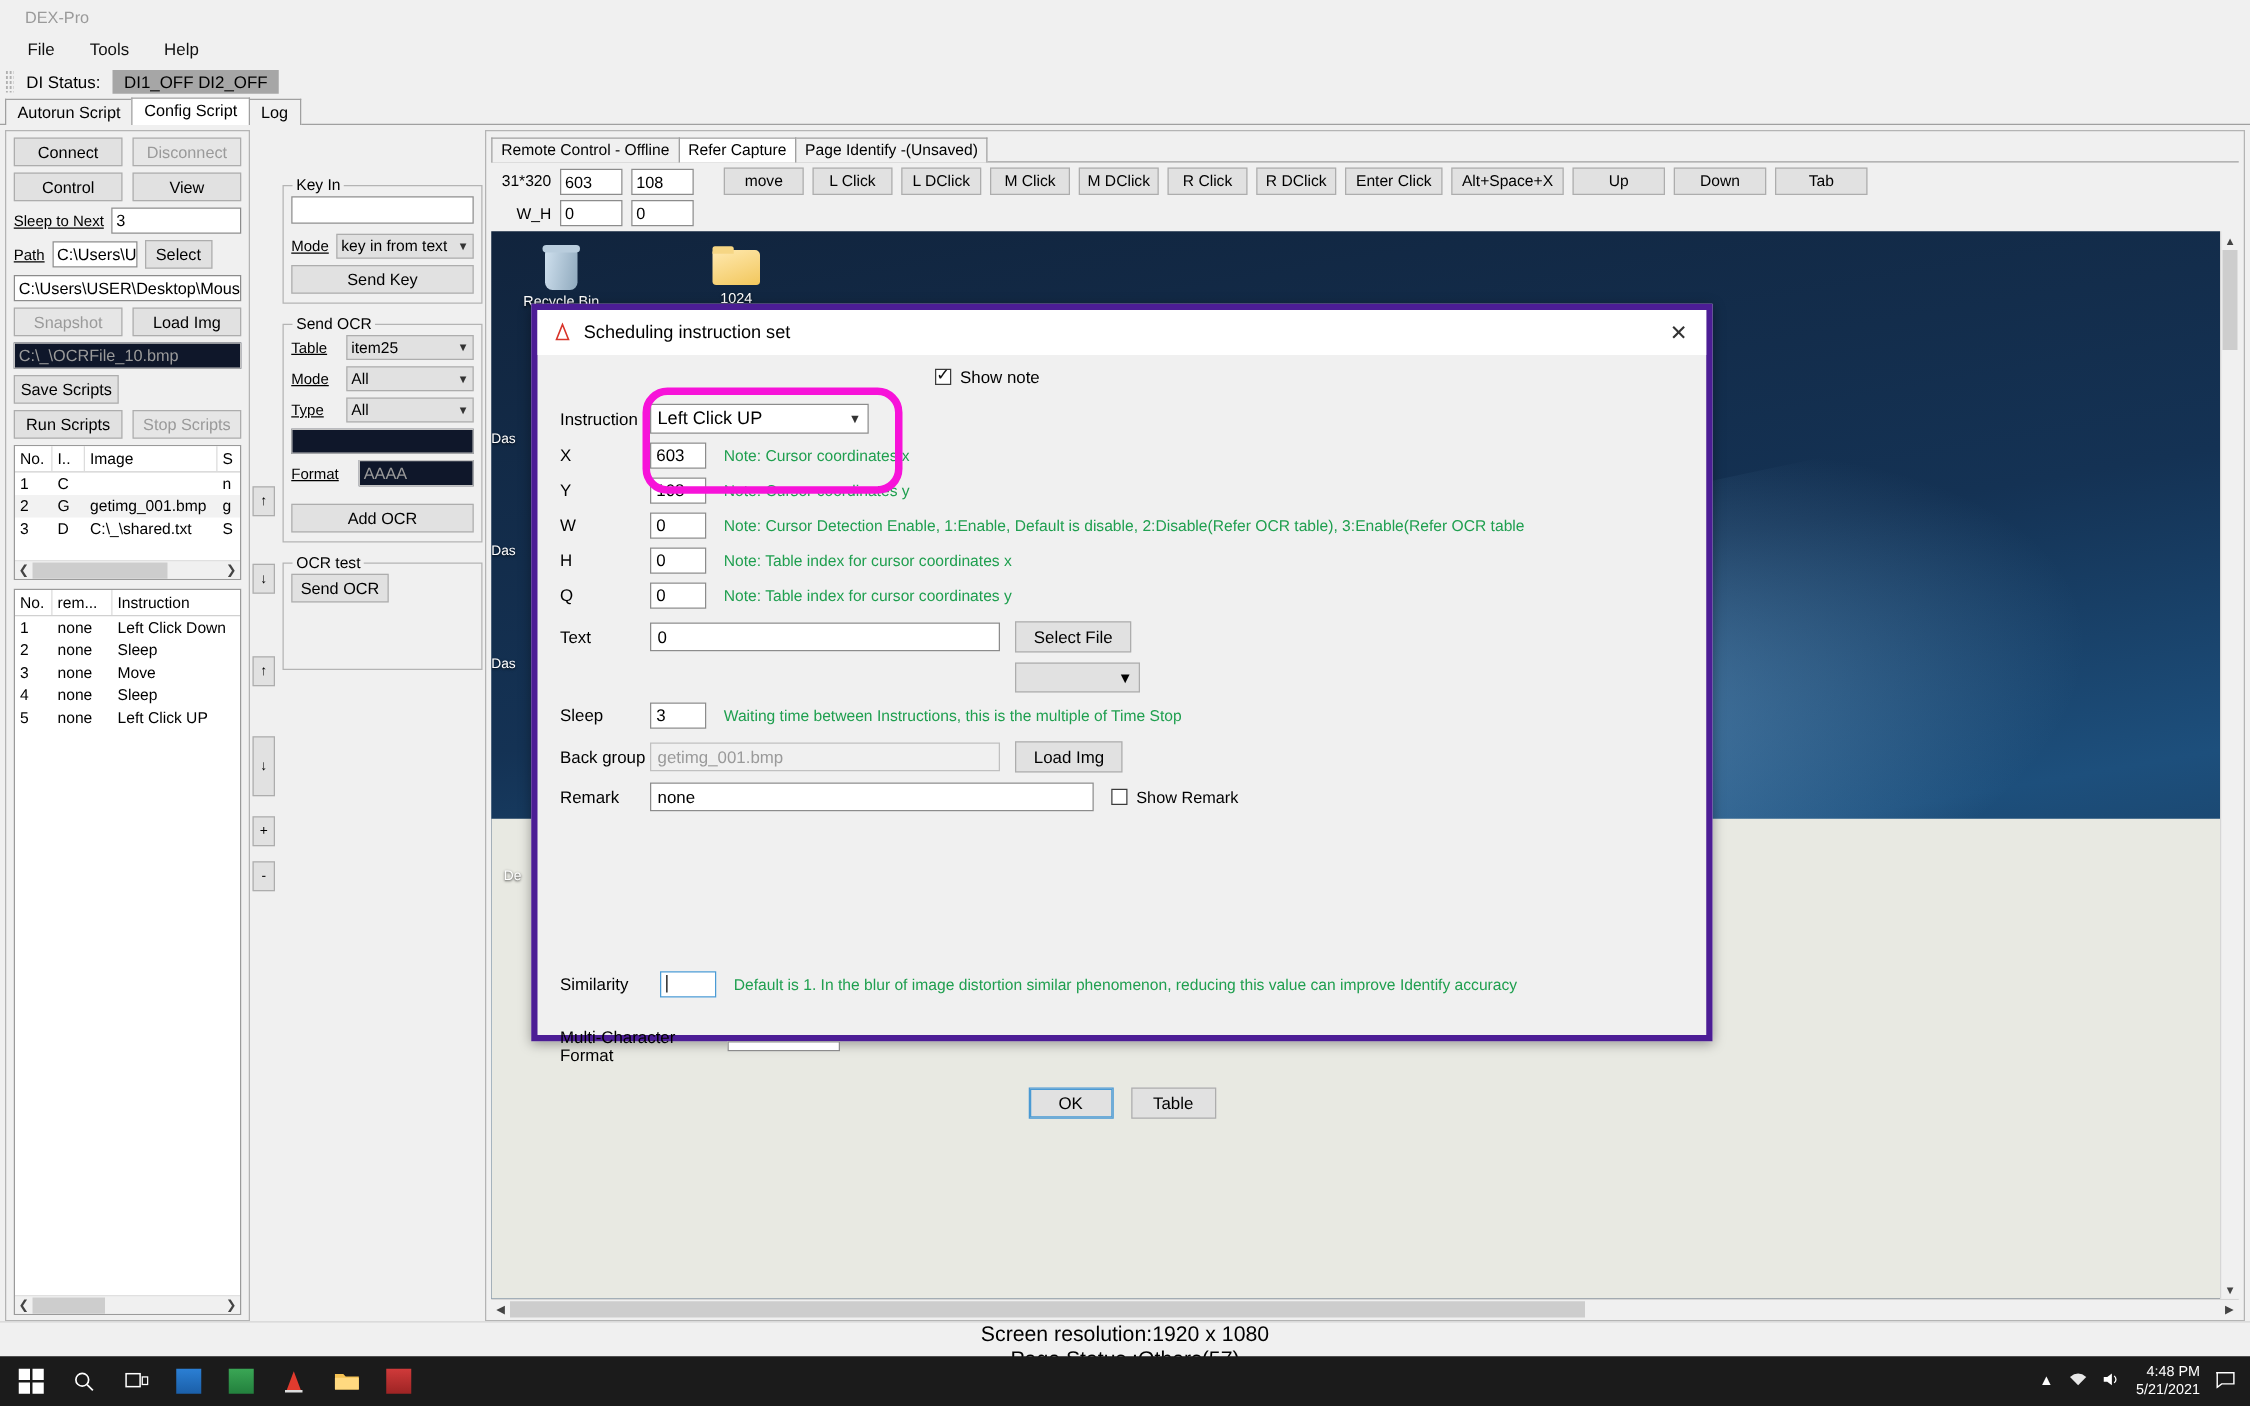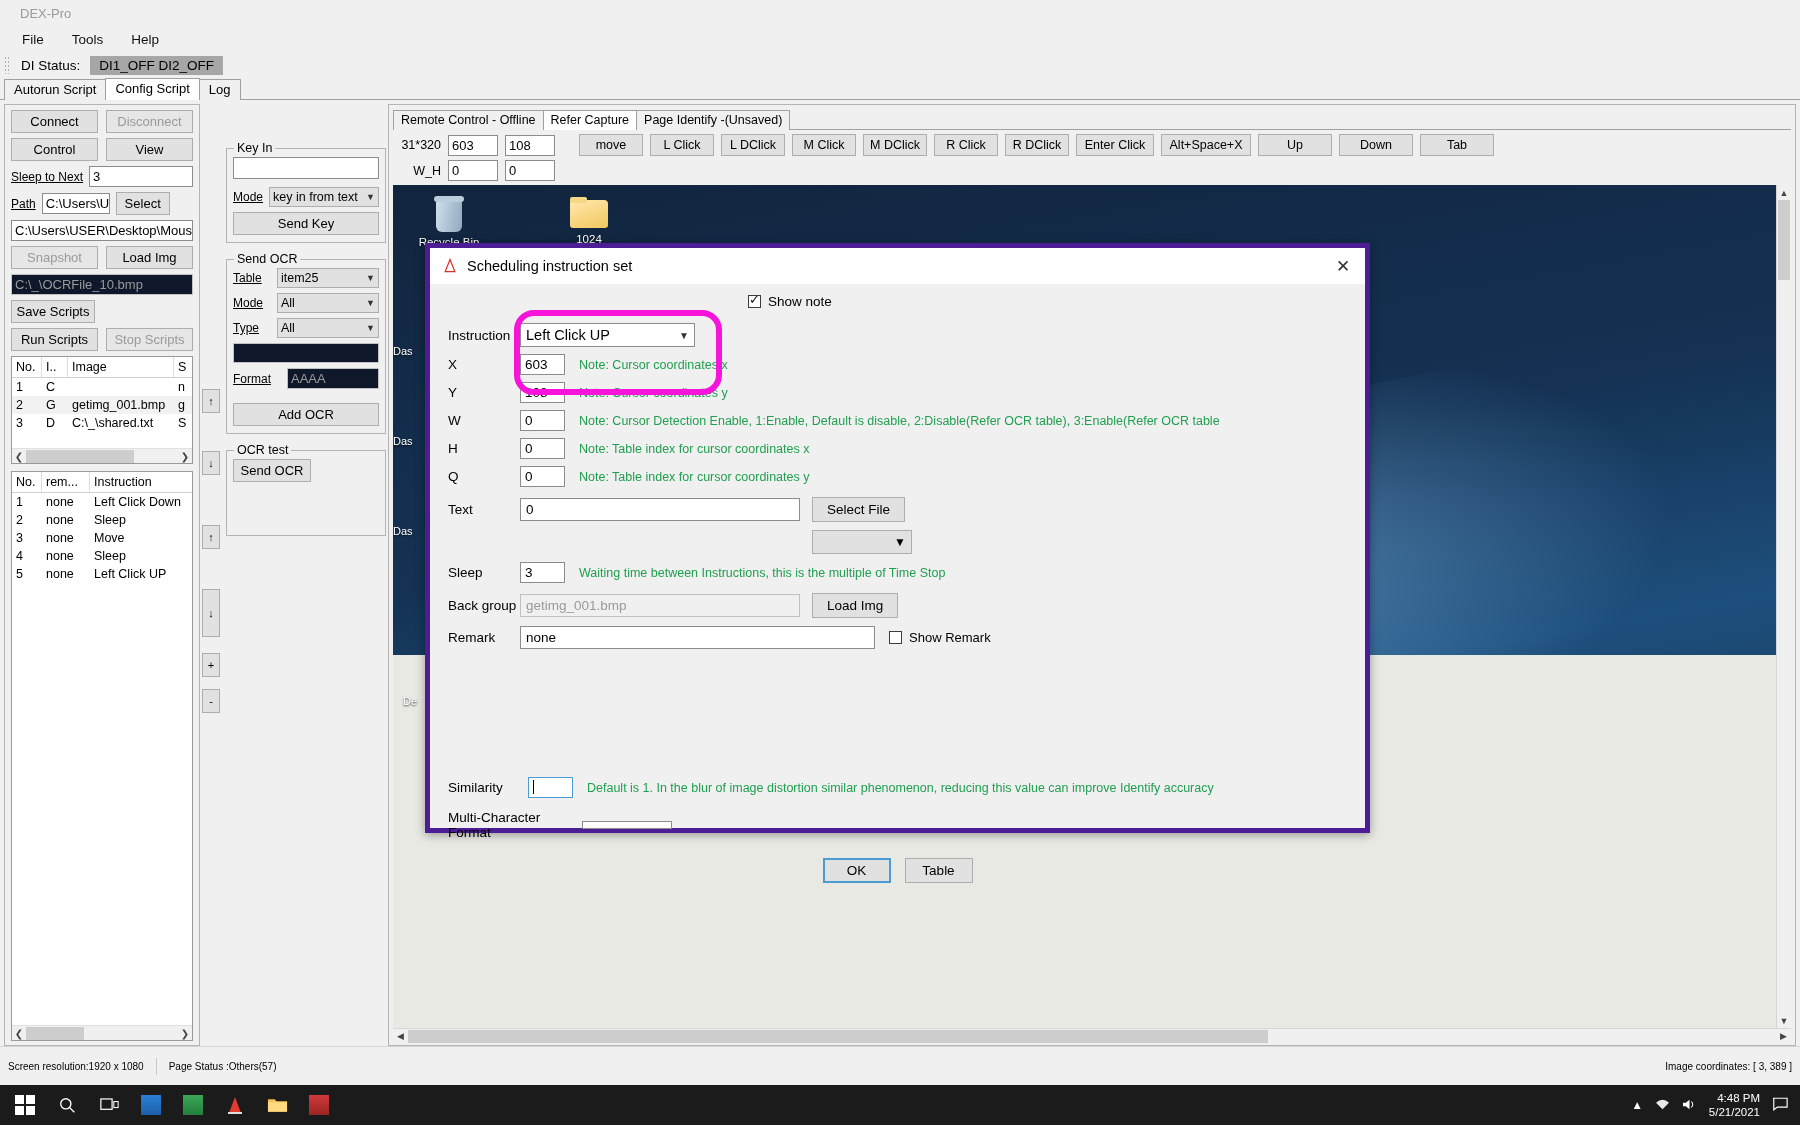--- a/index.html
+++ b/index.html
@@ -119,22 +119,22 @@
      display:flex; flex-direction:column; justify-content:space-between; }
   .vbar .arw { height:15px; display:flex; align-items:center; justify-content:center; font-size:9px; color:#444; }
   .vbar .track { flex:1; position:relative; }
   .vbar .thumb { position:absolute; left:1px; right:1px; top:0; height:80px; background:#cdcdcd; }
   .hbar { height:15px; background:#f0f0f0; border-top:1px solid #d6d6d6;
      display:flex; align-items:center; justify-content:space-between; }
   .hbar .arw { width:15px; text-align:center; font-size:9px; color:#444; }
   .hbar .thumb { height:13px; background:#cdcdcd; }
 
   
-  .statusbar { height:39px; background:#f0f0f0; border-top:1px solid #d4d4d4;
-     display:flex; align-items:center; font-size:10px; padding:0 8px; }
+  .statusbar { height:28px; background:#f0f0f0; border-top:1px solid #d4d4d4;
+     display:flex; align-items:center; font-size:17px; padding:0 8px;flex-direction:column; }
   .statusbar .sep { width:1px; height:17px; background:#c8c8c8; margin:0 12px; }
   .statusbar .right { margin-left:auto; }
 
   
   .taskbar { height:40px; background:#1b1b1b; display:flex; align-items:center; padding:0 4px; }
   .tbicon { width:42px; height:40px; display:flex; align-items:center; justify-content:center; }
   .tb-start { width:20px; height:20px; display:grid; grid-template-columns:1fr 1fr;
      grid-template-rows:1fr 1fr; gap:2px; }
   .tb-start i { background:#fff; display:block; }
   .tb-sq { width:20px; height:20px; }
@@ -616,21 +616,21 @@
           <span>Show Remark</span>
         </span>
       </div>
 
       <div class="drow" style="margin-top:128px">
         <span class="dlb">Similarity</span>
         <span class="dnum" style="border:1px solid #4a9ad4;margin-left:8px"><span class="caret"></span></span>
         <span class="note">Default is 1. In the blur of image distortion similar phenomenon, reducing this value can improve Identify accuracy</span>
       </div>
 
-      <div class="drow" style="margin-top:12px">
+      <div class="drow" style="margin-top:24px">
         <span class="dlb" style="width:130px">Multi-Character Format</span>
         <span class="dtext" style="width:90px;margin-left:4px"></span>
       </div>
 
       <div class="footer">
         <span class="okbtn">OK</span>
         <span class="cancelbtn">Table</span>
       </div>
     </div>
 

